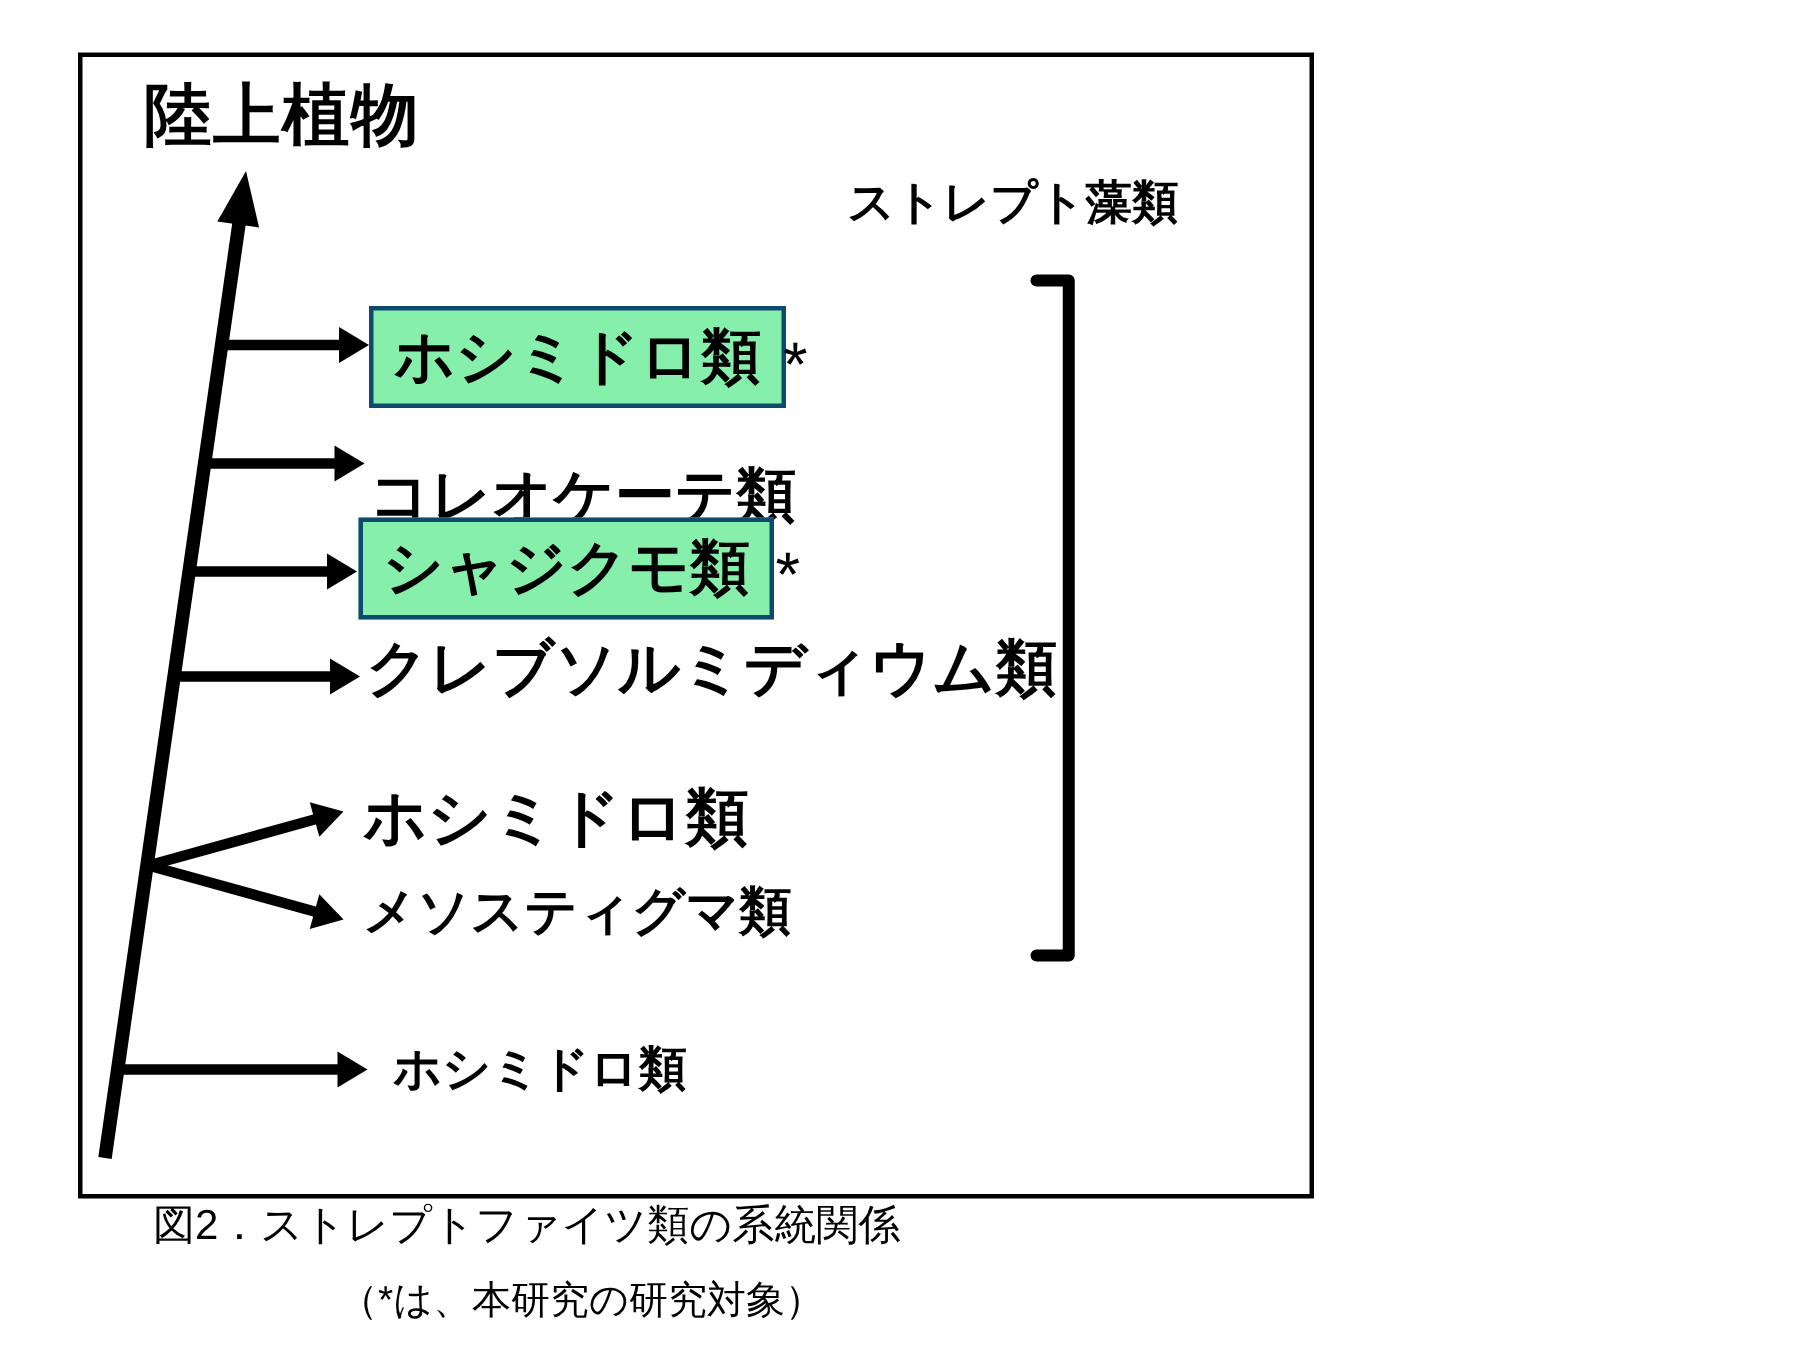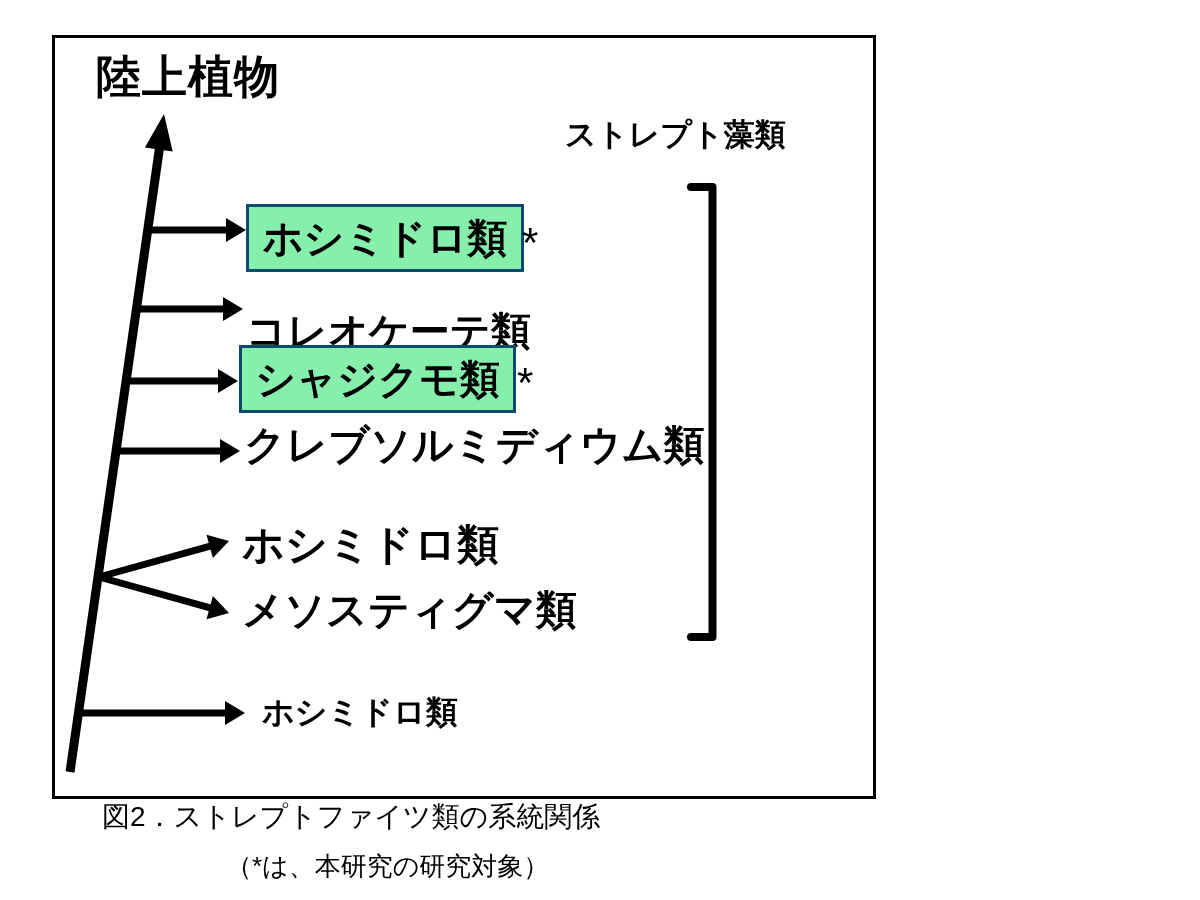--- a/index.html
+++ b/index.html
@@ -24,21 +24,21 @@
   .taxon-box .lbl-in{
     font-size:40px;font-weight:700;white-space:nowrap;line-height:1;
     font-family:"Liberation Sans",sans-serif;
   }
   .asterisk{position:absolute;font-size:42px;font-weight:400;}
   .ast-1{left:522px;top:222px;}
   .ast-2{left:517px;top:362px;}
   .taxon-2{left:246px;top:288px;font-size:40px;margin-top:23px;}
   .taxon-4{left:244px;top:425px;font-size:41px;}
   .taxon-5{left:242px;top:524px;font-size:42px;}
-  .taxon-6{left:242px;top:590px;font-size:41px;}
+  .taxon-6{left:242px;top:590px;font-size:35px;}
   .taxon-7{left:262px;top:696px;font-size:32px;}
   .caption-1{left:102px;top:803px;font-size:28px;font-weight:400;}
   .caption-2{left:226px;top:853px;font-size:26px;font-weight:400;}
 </style>
 </head>
 <body>
 
 <div class="canvas">
 
   <svg class="art" viewBox="0 0 1200 900">

